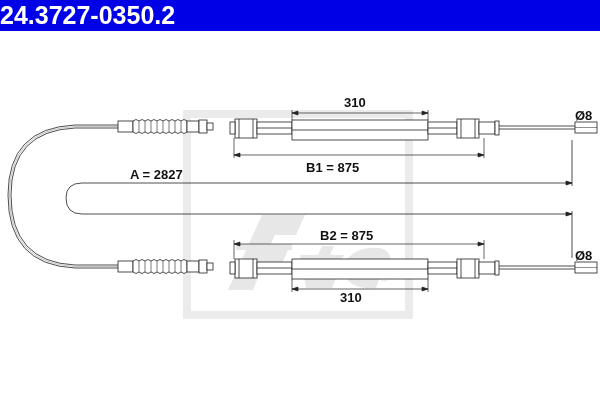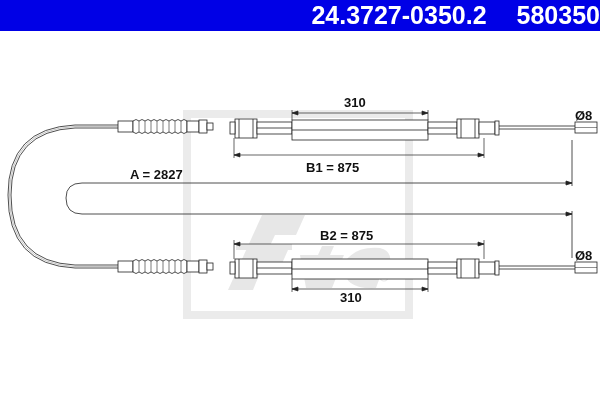--- a/index.html
+++ b/index.html
@@ -1,29 +1,28 @@
 <!DOCTYPE html>
 <html><head>
 <meta charset="utf-8">
 <style>
   html,body{margin:0;padding:0;background:#ffffff;}
   body{width:600px;height:400px;position:relative;overflow:hidden;font-family:"Liberation Sans",sans-serif;}
-  #header{position:absolute;left:0;top:0;width:600px;height:31px;background:#0000e6;display:flex;align-items:center;justify-content:flex-end;}
+  #header{position:absolute;left:0;top:0;width:600px;height:31px;background:#0000e6;display:flex;align-items:center;justify-content:flex-start;}
   #header .t{color:#fff;font-weight:bold;font-size:25px;letter-spacing:0px;}
   #header .gap{display:inline-block;width:30px;}
   svg{position:absolute;left:0;top:0;}
   .lbl{font-family:"Liberation Sans",sans-serif;font-weight:bold;font-size:13px;fill:#111;}
 </style>
 </head>
 <body>
 
 <div id="header">
   <span class="t">24.3727-0350.2</span>
   <span class="gap"></span>
-  <span class="t">580350</span>
 </div>
 
 <svg width="600" height="400" viewBox="0 0 600 400">
 
   <g opacity="0.5">
     <rect x="187" y="114" width="222" height="201" fill="none" stroke="#d8d8d8" stroke-width="8"></rect>
     <g fill="#d0d0d0">
       <path d="M228 290 L262 215 L305 215 L296 235 L275 235 L268 250 L288 250 L280 268 L262 268 L253 290 Z"></path>
       <path d="M300 255 L318 255 L322 246 L334 246 L330 255 L344 255 L340 264 L326 264 L320 278 L336 278 L332 288 L306 288 Z"></path>
       <path d="M345 262 Q355 246 380 248 Q395 252 388 268 L356 268 Q358 278 380 277 L376 288 Q340 290 345 262 Z"></path>

